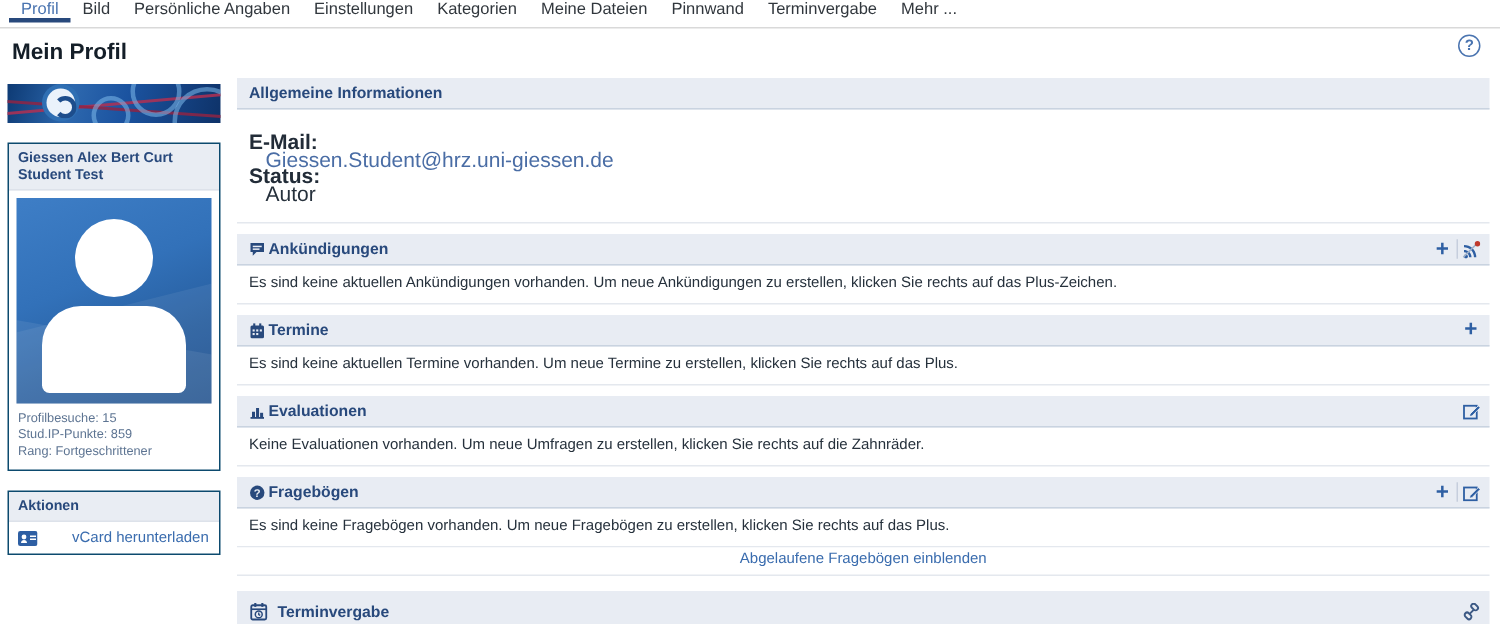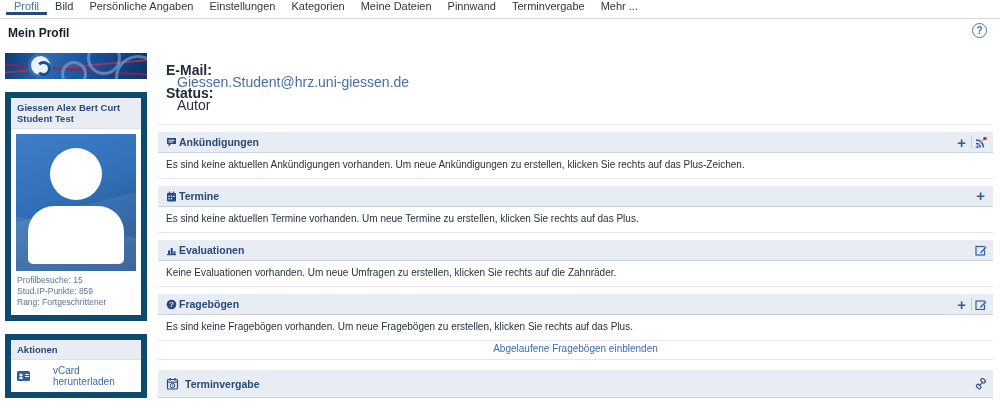--- a/index.html
+++ b/index.html
@@ -5,21 +5,21 @@
   * { box-sizing: border-box; margin: 0; padding: 0; }
   html,body { width:1000px; height:416px; background:#fff; overflow:hidden;
     font-family:"Liberation Sans", sans-serif; color:#26313c; }
 
   
   .topnav { display:flex; align-items:flex-start; height:19px; border-bottom:1px solid #d9d9d9; padding-left:6px; }
   .tab { font-size:11px; color:#31373d; padding:0 8px; display:flex; align-items:center; cursor:pointer; white-space:nowrap; }
   .tab.active { color:#4a74b0; border-bottom:3px solid #28497c; }
 
   
-  .page-title { font-size:12px; font-weight:bold; color:#141e28; margin:7px 0 9px 8px; }
+  .page-title { font-size:15px; font-weight:bold; color:#141e28; margin:7px 0 9px 8px; }
   .help-icon { position:absolute; top:23px; right:13px; width:15px; height:15px;
     border:1.5px solid #4a74b0; border-radius:50%; color:#4a74b0; font-size:10px; font-weight:bold;
     display:flex; align-items:center; justify-content:center; cursor:pointer; background:#fff; }
 
   
   .content { display:flex; gap:11px; padding:0 7px 0 5px; align-items:flex-start; }
   .sidebar { width:142px; flex-shrink:0; }
   .main { flex:1; min-width:0; }
 
   
@@ -31,21 +31,21 @@
   .r3 { width:26px; height:26px; left:56px; top:8px; border-width:5px; border-color:rgba(70,130,200,.5); }
   .whorl { position:absolute; left:26px; top:3px; width:19px; height:19px; border-radius:50%;
     background:#eaf2fb; box-shadow:0 0 0 3px #2f6fb3; }
   .whorl::after { content:""; position:absolute; left:5px; top:5px; width:9px; height:9px;
     border-radius:50%; border:3px solid #1d4d8c; border-left-color:transparent; }
   .redline { position:absolute; left:-10px; width:170px; height:1.5px; background:#b23052; opacity:.85; }
   .rl1 { top:12px; transform:rotate(-5deg); }
   .rl2 { top:16px; transform:rotate(4deg); background:#8f2444; }
 
   
-  .side-widget { margin-top:13px; border:6px solid #0c4a6e; background:#fff; }
+  .side-widget { margin-top:13px; border:1px solid #0c4a6e; background:#fff; }
   .side-header { background:#e9edf3; border-bottom:1px solid #dde2ea; padding:4px 6px;
     font-size:9.5px; font-weight:bold; color:#28497c; }
   .avatar-body { padding:5px; }
   .avatar { position:relative; height:137px; overflow:hidden;
     background:linear-gradient(158deg,#3e7ec6 0%,#3271b9 40%,#275e9f 70%,#1e4f8b 100%); }
   .avatar::before { content:""; position:absolute; left:-40%; top:55%; width:180%; height:80%;
     background:rgba(255,255,255,.07); transform:rotate(-14deg); }
   .avatar::after { content:""; position:absolute; left:-30%; top:70%; width:180%; height:80%;
     background:rgba(255,255,255,.08); transform:rotate(10deg); }
   .avatar .head { position:absolute; left:50%; top:14px; transform:translateX(-50%);
@@ -141,20 +141,23 @@
             </svg>
         </span>
         <a>vCard herunterladen</a>
       </div>
     </div>
   </aside>
 
   <main class="main">
 
     <section class="widget">
+      <header class="widget-header">
+        <span>Allgemeine Informationen</span>
+      </header>
       <div class="widget-body info-body">
         <div class="spacer6"></div>
         <div class="lbl">E-Mail:</div>
         <div class="val"><a>Giessen.Student@hrz.uni-giessen.de</a></div>
         <div class="lbl">Status:</div>
         <div class="val">Autor</div>
       </div>
     </section>
 
     <section class="widget">

